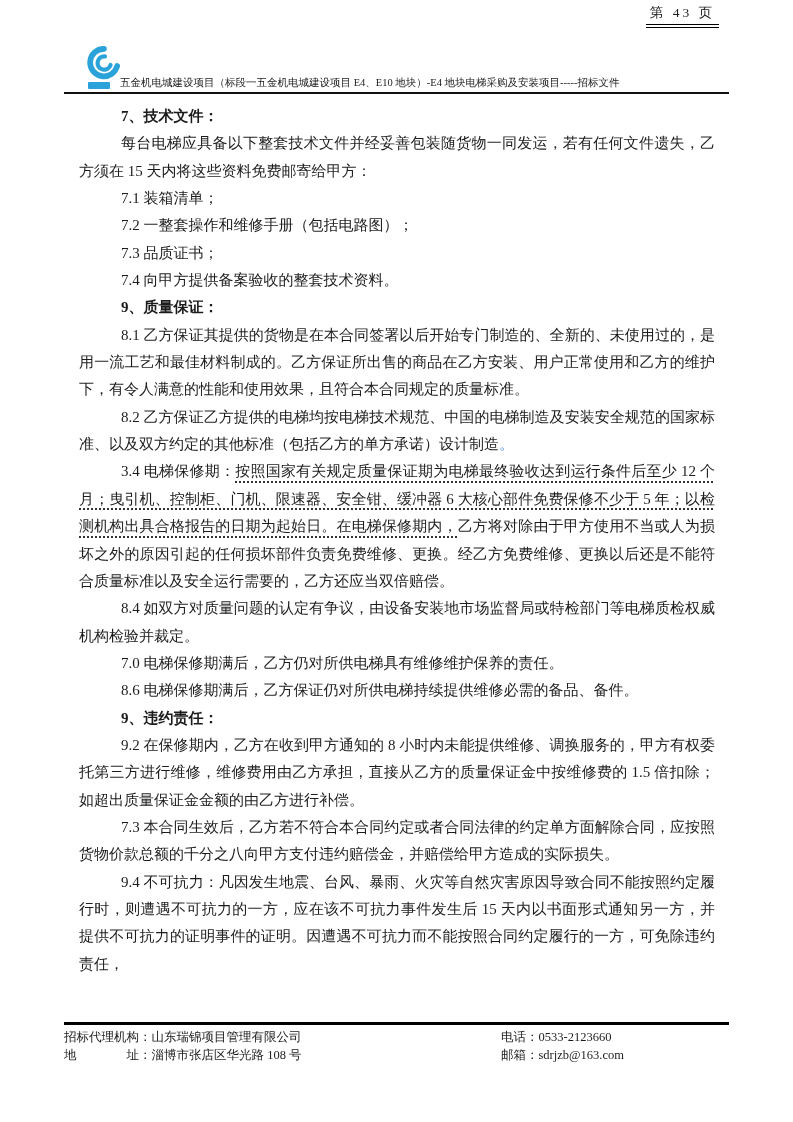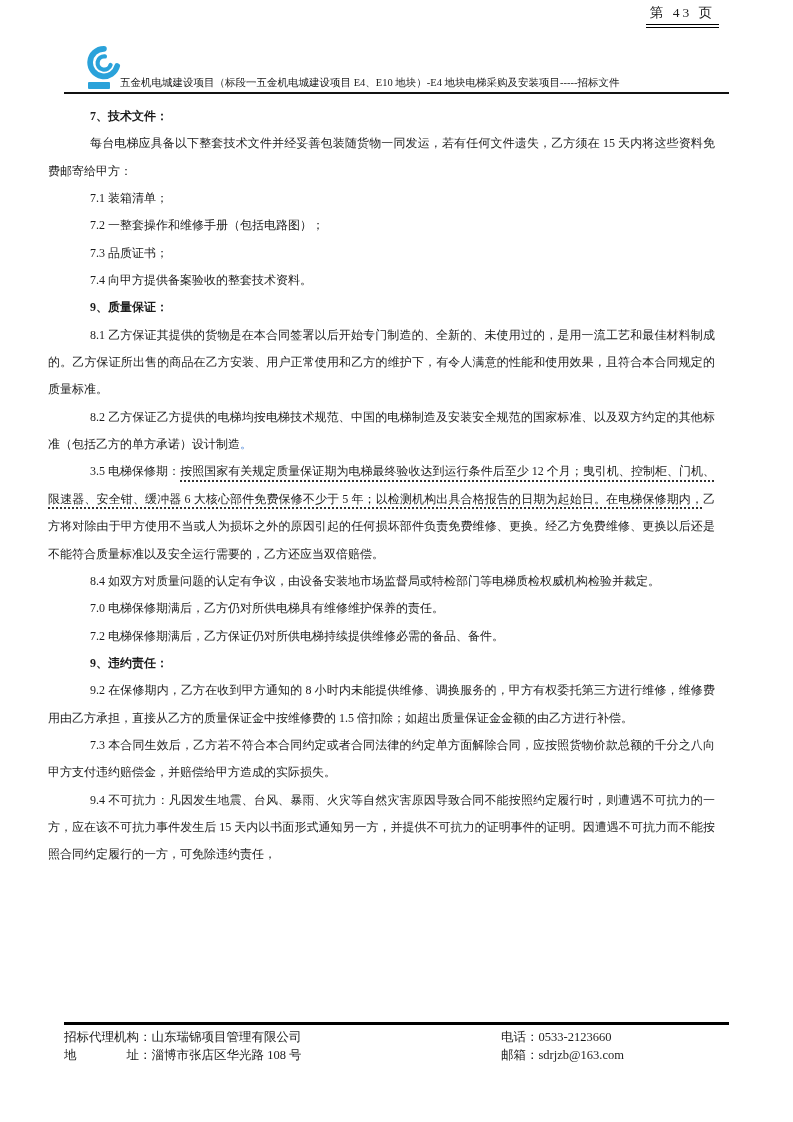--- a/index.html
+++ b/index.html
@@ -50,22 +50,22 @@
     position: absolute;
     left: 56px;
     bottom: 2px;
     font-size: 10.5px;
     white-space: nowrap;
     color: #222;
   }
 
   
   .doc-body {
-    margin: 9px 78px 0 48px;
-    font-size: 12px;
+    margin: 9px 78px 0 79px;
+    font-size: 15px;
     line-height: 27.35px;
     text-align: justify;
   }
   .para {
     margin: 0;
     text-indent: 42px;
   }
   .para.heading { font-weight: 700; }
   .seg-dot {
     text-decoration: underline dotted #333;
@@ -109,24 +109,24 @@
   <div class="doc-body">
       <p class="para heading"><span>7、技术文件：</span></p>
       <p class="para"><span>每台电梯应具备以下整套技术文件并经妥善包装随货物一同发运，若有任何文件遗失，乙方须在 15 天内将这些资料免费邮寄给甲方：</span></p>
       <p class="para"><span>7.1 装箱清单；</span></p>
       <p class="para"><span>7.2 一整套操作和维修手册（包括电路图）；</span></p>
       <p class="para"><span>7.3 品质证书；</span></p>
       <p class="para"><span>7.4 向甲方提供备案验收的整套技术资料。</span></p>
       <p class="para heading"><span>9、质量保证：</span></p>
       <p class="para"><span>8.1 乙方保证其提供的货物是在本合同签署以后开始专门制造的、全新的、未使用过的，是用一流工艺和最佳材料制成的。乙方保证所出售的商品在乙方安装、用户正常使用和乙方的维护下，有令人满意的性能和使用效果，且符合本合同规定的质量标准。</span></p>
       <p class="para"><span>8.2 乙方保证乙方提供的电梯均按电梯技术规范、中国的电梯制造及安装安全规范的国家标准、以及双方约定的其他标准（包括乙方的单方承诺）设计制造</span><span class="seg-blue">。</span></p>
-      <p class="para"><span>3.5 电梯保修期：</span><span class="seg-dot">按照国家有关规定质量保证期为电梯最终验收达到运行条件后至少 12 个月；曳引机、控制柜、门机、限速器、安全钳、缓冲器 6 大核心部件免费保修不少于 5 年；以检测机构出具合格报告的日期为起始日。在电梯保修期内，</span><span>乙方将对除由于甲方使用不当或人为损坏之外的原因引起的任何损坏部件负责免费维修、更换。经乙方免费维修、更换以后还是不能符合质量标准以及安全运行需要的，乙方还应当双倍赔偿。</span></p>
+      <p class="para"><span>3.4 电梯保修期：</span><span class="seg-dot">按照国家有关规定质量保证期为电梯最终验收达到运行条件后至少 12 个月；曳引机、控制柜、门机、限速器、安全钳、缓冲器 6 大核心部件免费保修不少于 5 年；以检测机构出具合格报告的日期为起始日。在电梯保修期内，</span><span>乙方将对除由于甲方使用不当或人为损坏之外的原因引起的任何损坏部件负责免费维修、更换。经乙方免费维修、更换以后还是不能符合质量标准以及安全运行需要的，乙方还应当双倍赔偿。</span></p>
       <p class="para"><span>8.4 如双方对质量问题的认定有争议，由设备安装地市场监督局或特检部门等电梯质检权威机构检验并裁定。</span></p>
       <p class="para"><span>7.0 电梯保修期满后，乙方仍对所供电梯具有维修维护保养的责任。</span></p>
-      <p class="para"><span>7.2 电梯保修期满后，乙方保证仍对所供电梯持续提供维修必需的备品、备件。</span></p>
+      <p class="para"><span>8.6 电梯保修期满后，乙方保证仍对所供电梯持续提供维修必需的备品、备件。</span></p>
       <p class="para heading"><span>9、违约责任：</span></p>
       <p class="para"><span>9.2 在保修期内，乙方在收到甲方通知的 8 小时内未能提供维修、调换服务的，甲方有权委托第三方进行维修，维修费用由乙方承担，直接从乙方的质量保证金中按维修费的 1.5 倍扣除；如超出质量保证金金额的由乙方进行补偿。</span></p>
       <p class="para"><span>7.3 本合同生效后，乙方若不符合本合同约定或者合同法律的约定单方面解除合同，应按照货物价款总额的千分之八向甲方支付违约赔偿金，并赔偿给甲方造成的实际损失。</span></p>
       <p class="para"><span>9.4 不可抗力：凡因发生地震、台风、暴雨、火灾等自然灾害原因导致合同不能按照约定履行时，则遭遇不可抗力的一方，应在该不可抗力事件发生后 15 天内以书面形式通知另一方，并提供不可抗力的证明事件的证明。因遭遇不可抗力而不能按照合同约定履行的一方，可免除违约责任，</span></p>
     </div>
 
   <div class="footer">
     <div class="footer-row">
       <div class="footer-left">招标代理机构：山东瑞锦项目管理有限公司</div>
       <div class="footer-right">电话：0533-2123660</div>

